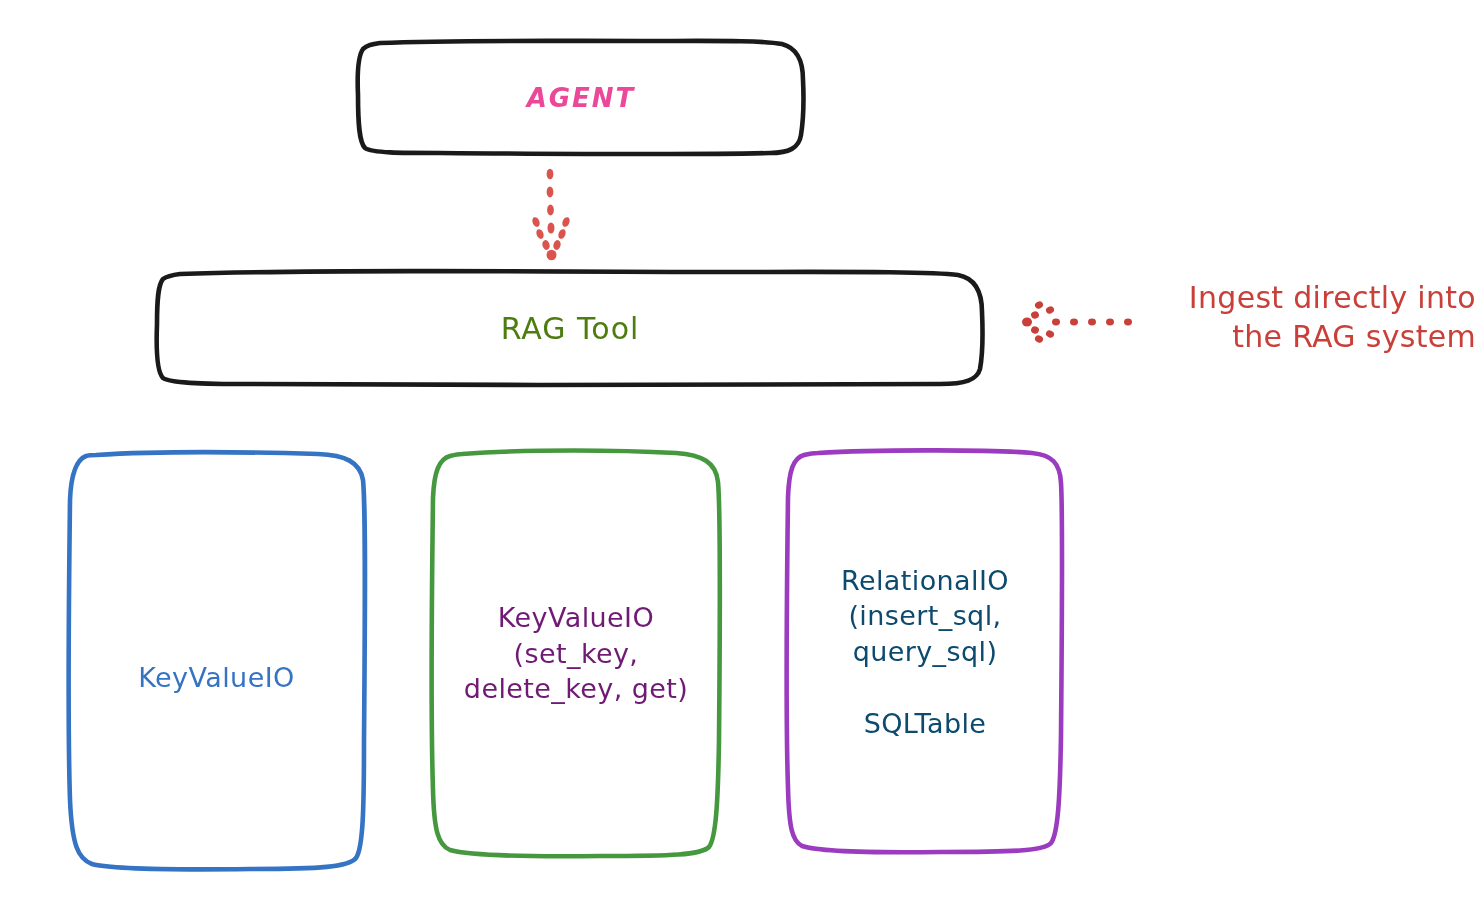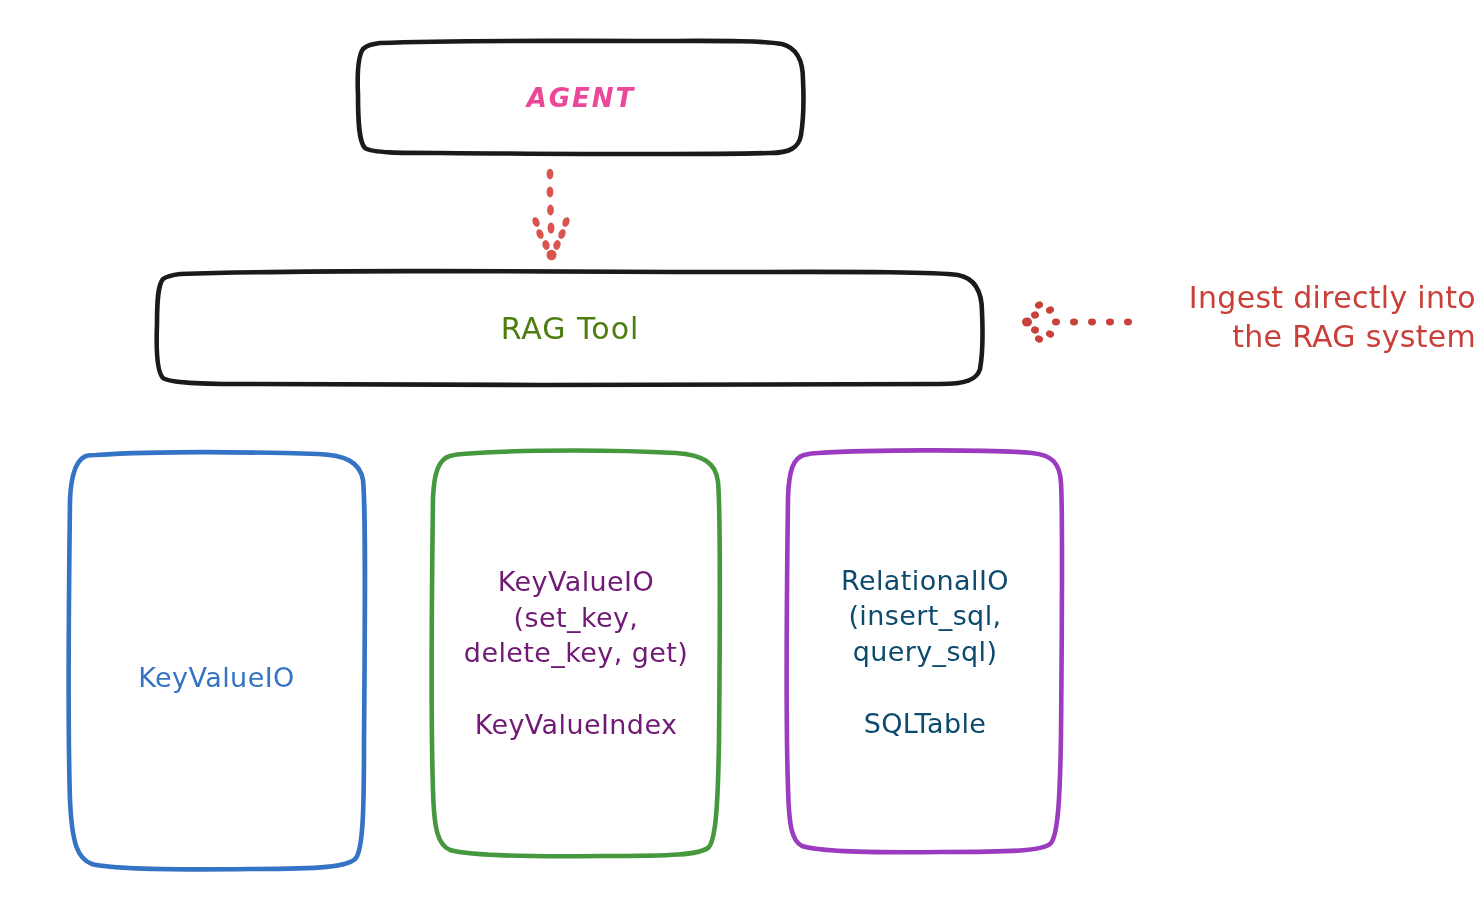--- a/index.html
+++ b/index.html
@@ -233,21 +233,20 @@
 <div class="node-label" id="rag-tool-box-label">RAG Tool</div>
 
 <div class="provider-text" id="vectorio-card-text">
   <span class="index-line">KeyValueIO</span>
 </div>
 
 <div class="provider-text" id="keyvalueio-card-text">
   <span class="api-lines">KeyValueIO
 (set_key,
 delete_key, get)</span>
-  <span class="index-line">KeyValueIndex</span>
 </div>
 
 <div class="provider-text" id="relationalio-card-text">
   <span class="api-lines">RelationalIO
 (insert_sql,
 query_sql)</span>
   <span class="index-line">SQLTable</span>
 </div>
 
 <div id="ingest-note-text">Ingest directly into

